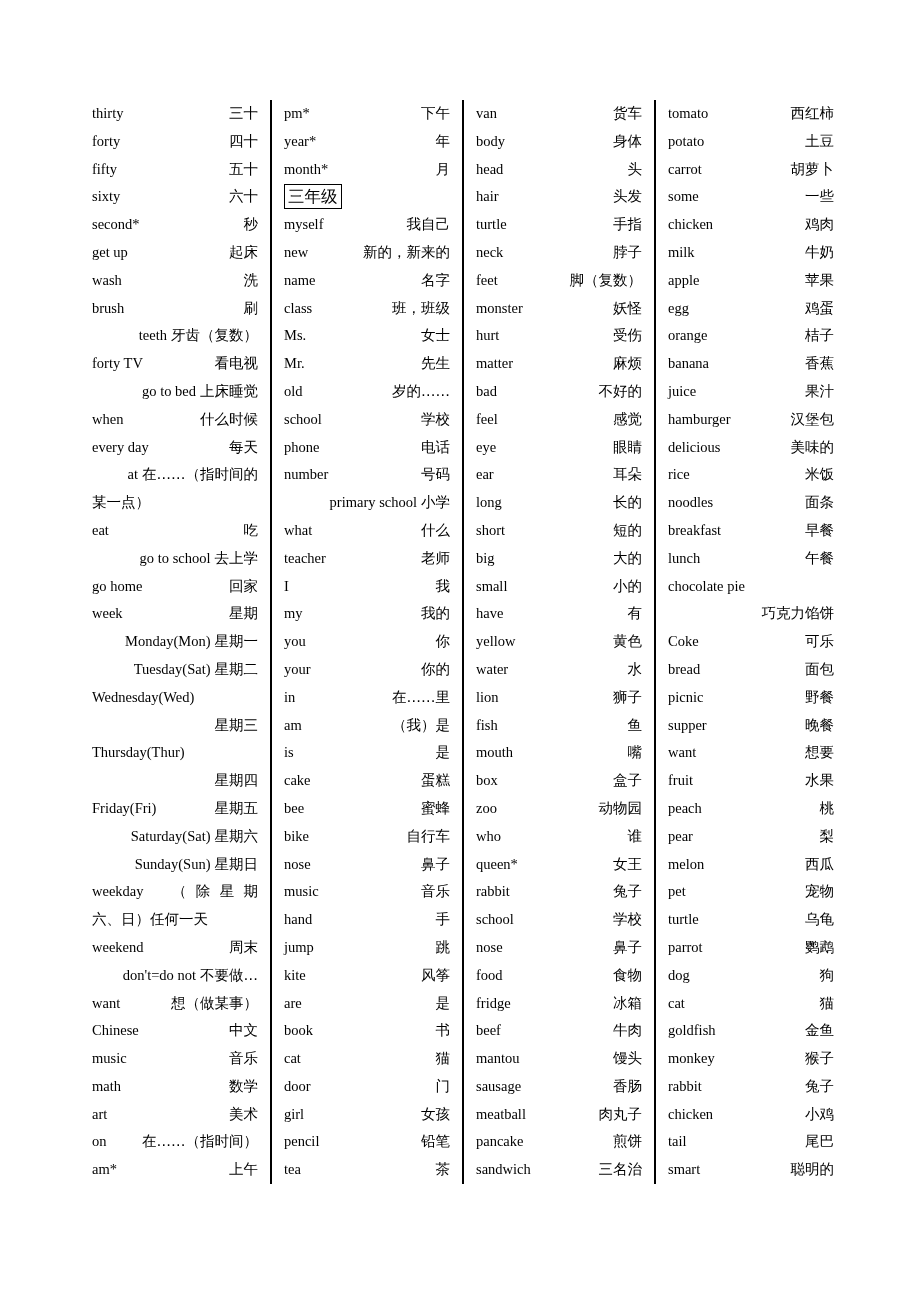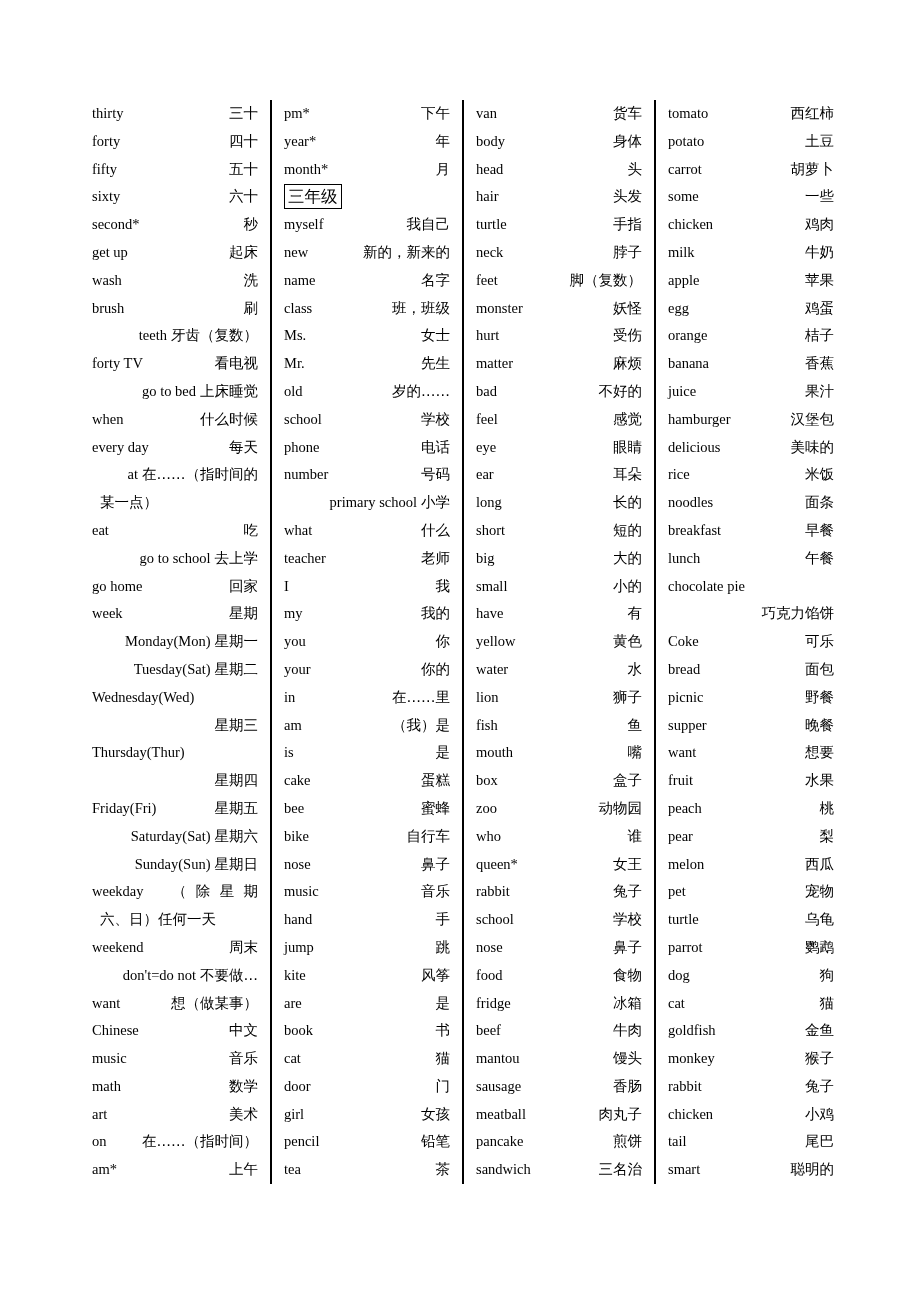--- a/index.html
+++ b/index.html
@@ -83,21 +83,20 @@
   }
 
   
   .cont-line {
     display: flex;
     justify-content: flex-end;
     font-family: "DejaVu Sans", "Liberation Sans", sans-serif;
     font-size: 14.5px;
     line-height: 27.8px;
     white-space: nowrap;
-    margin-left: 8px;
   }
   
   .cont-line.left {
     justify-content: flex-start;
   }
 
   .grade-header {
     display: inline-block;
     border: 1.5px solid #000000;
     background: #ffffff;

